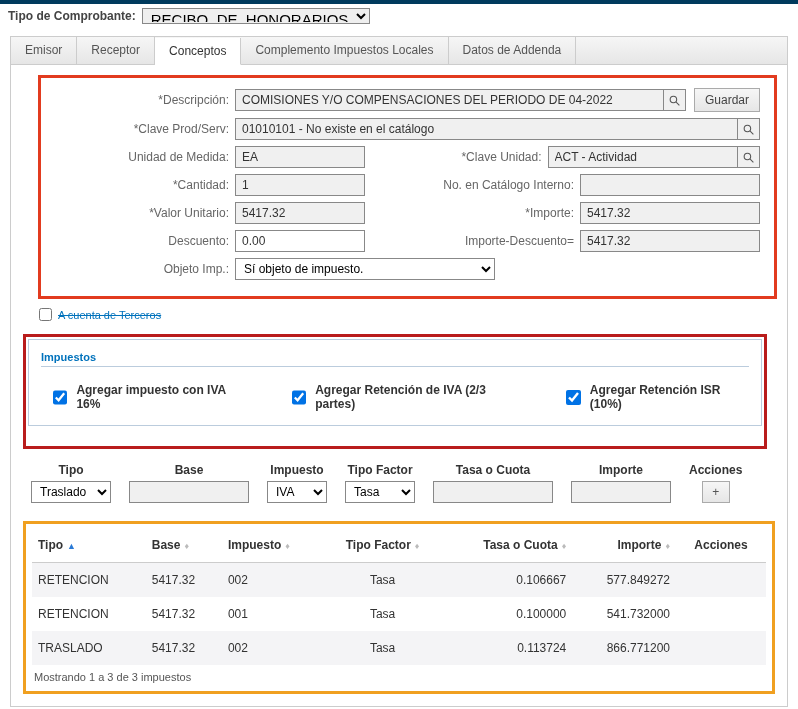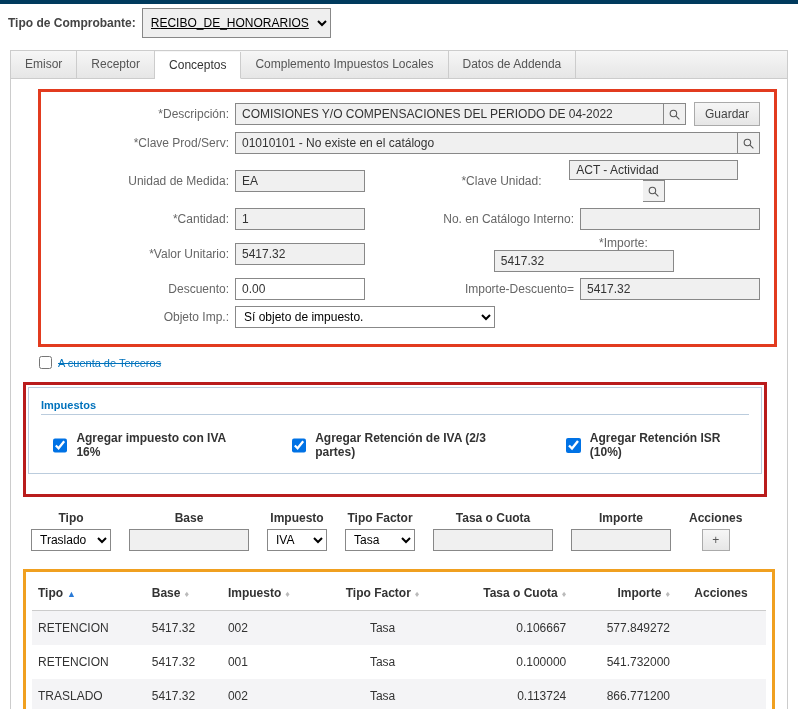--- a/index.html
+++ b/index.html
@@ -18,23 +18,23 @@
   }
   .voucher-row {
     display: flex;
     align-items: center;
     padding: 4px 8px;
     font-weight: bold;
     color: #444;
   }
   .voucher-row label { margin-right: 6px; }
   .voucher-row select {
-    font-size: 12px;
+    font-size: 15px;
     border: 1px solid #888;
-    height: 30px;
+    height: 16px;
     padding: 1px 4px;
     text-decoration: underline;
   }
   .tabs {
     display: flex;
     background: linear-gradient(#f6f6f6, #e6e6e6);
     border: 1px solid #ccc;
     border-bottom: none;
     margin: 8px 10px 0 10px;
   }
@@ -272,21 +272,21 @@
       </div>
     </div>
 
     <div class="two-col form-row">
       <div class="col">
         <div class="form-label">Unidad de Medida:</div>
         <input class="form-input" style="width: 130px;" value="EA">
       </div>
       <div class="col right" style="justify-content:flex-end;">
         <div class="form-label">*Clave Unidad:</div>
-        <div class="search-wrap" style="width:180px;flex-direction:column;">
+        <div class="search-wrap" style="width:180px;">
           <input class="form-input" style="flex: 1 1 0%;" value="ACT - Actividad">
           <div class="search-ic">
             <svg class="mag" viewBox="0 0 24 24" fill="none" stroke="#555" stroke-width="2">
                 <circle cx="10" cy="10" r="6"></circle>
                 <line x1="15" y1="15" x2="21" y2="21"></line>
               </svg>
           </div>
         </div>
       </div>
     </div>
@@ -300,21 +300,21 @@
         <div class="form-label">No. en Catálogo Interno:</div>
         <input class="form-input" style="width: 180px;" value="">
       </div>
     </div>
 
     <div class="two-col form-row">
       <div class="col">
         <div class="form-label">*Valor Unitario:</div>
         <input class="form-input" style="width: 130px;" value="5417.32">
       </div>
-      <div class="col right" style="justify-content:space-between;flex-direction:column;">
+      <div class="col right" style="justify-content:flex-end;">
         <div class="form-label">*Importe:</div>
         <input class="form-input" style="width: 180px;" value="5417.32">
       </div>
     </div>
 
     <div class="two-col form-row">
       <div class="col">
         <div class="form-label">Descuento:</div>
         <input class="form-input white" style="width: 130px;" value="0.00">
       </div>

